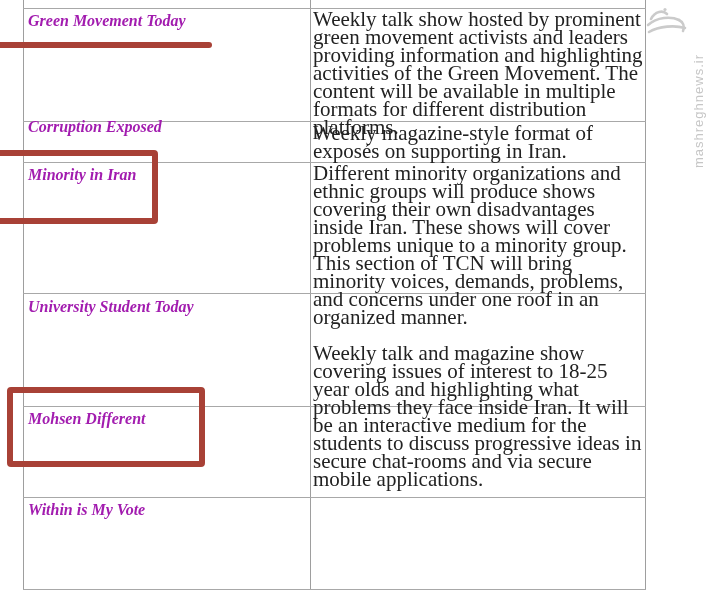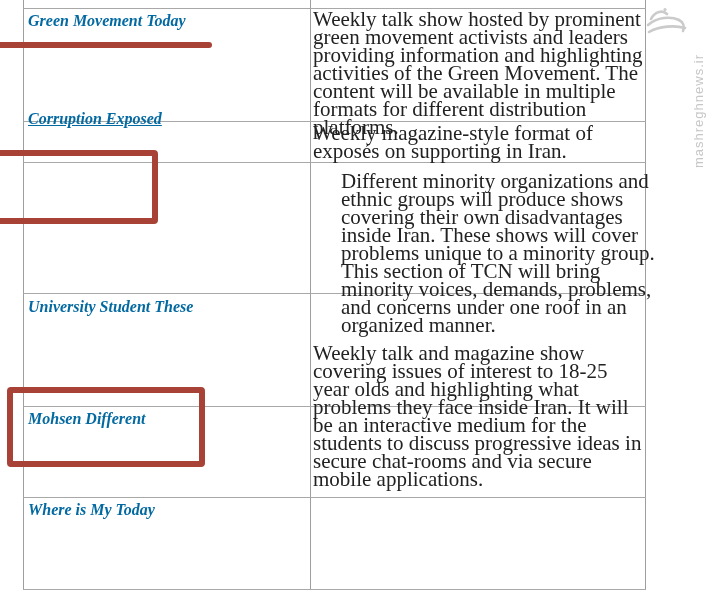--- a/index.html
+++ b/index.html
@@ -13,21 +13,21 @@
     color:#1f1f1f;
   }
   
   .vline { position:absolute; top:0; width:1px; height:590px; background:#9e9e9e; }
   .hline { position:absolute; left:23px; width:623px; height:1px; background:#a8a8a8; }
   
   .name-cell {
     position:absolute; left:28px; width:275px;
     font-weight:bold; font-style:italic;
     font-size:16px; line-height:18px;
-    color:#0369a1;
+    color:#a21caf;
   }
   .desc-cell {
     position:absolute; left:313px; width:331px;
     font-size:21px; line-height:18px;
     color:#222222;
   }
   
   .red-underline {
     position:absolute; left:-8px; top:42px; width:220px; height:6px;
     background:#a84136; border-radius:3px;
@@ -57,31 +57,32 @@
   <div class="hline" style="top:121px;"></div>
   <div class="hline" style="top:162px;"></div>
   <div class="hline" style="top:293px;"></div>
   <div class="hline" style="top:406px;"></div>
   <div class="hline" style="top:497px;"></div>
   <div class="hline" style="top:589px;"></div>
 
   <div class="name-cell" style="top:12px;">Green Movement Today</div>
   <div class="desc-cell" style="top:10px;">Weekly talk show hosted by prominent green movement activists and leaders providing information and highlighting activities of the Green Movement. The content will be available in multiple formats for different distribution platforms.</div>
 
-  <div class="name-cell" style="top:110px;text-decoration:underline;">Corruption Exposed</div>
+  <div class="name-cell" style="top:118px;">Corruption Exposed</div>
   <div class="desc-cell" style="top:124px;">Weekly magazine-style format of exposés on supporting in Iran.</div>
 
-  <div class="desc-cell" style="top:172px;margin-left:28px;">Different minority organizations and ethnic groups will produce shows covering their own disadvantages inside Iran. These shows will cover problems unique to a minority group. This section of TCN will bring minority voices, demands, problems, and concerns under one roof in an organized manner.</div>
+  <div class="name-cell" style="top:166px;">Minority in Iran</div>
+  <div class="desc-cell" style="top:164px;">Different minority organizations and ethnic groups will produce shows covering their own disadvantages inside Iran. These shows will cover problems unique to a minority group. This section of TCN will bring minority voices, demands, problems, and concerns under one roof in an organized manner.</div>
 
-  <div class="name-cell" style="top:298px;">University Student These</div>
+  <div class="name-cell" style="top:298px;">University Student Today</div>
   <div class="desc-cell" style="top:296px;margin-top:48px;">Weekly talk and magazine show covering issues of interest to 18-25 year olds and highlighting what problems they face inside Iran. It will be an interactive medium for the students to discuss progressive ideas in secure chat-rooms and via secure mobile applications.</div>
 
   <div class="name-cell" style="top:410px;">Mohsen Different</div>
 
-  <div class="name-cell" style="top:501px;">Where is My Today</div>
+  <div class="name-cell" style="top:501px;">Within is My Vote</div>
 
   <div class="red-underline"></div>
   <div class="red-box minority"></div>
   <div class="red-box sazegara"></div>
 
   <div class="wm-text">mashreghnews.ir</div>
   <svg class="wm-logo" width="46" height="42" viewBox="0 0 46 42">
     <g fill="none" stroke="#c2c2c2" stroke-width="2.6" stroke-linecap="round" opacity="0.85">
       <path d="M7 13 C11 5 19 4 23 8"></path>
       <path d="M4 19 C13 11 27 10 35 14"></path>

